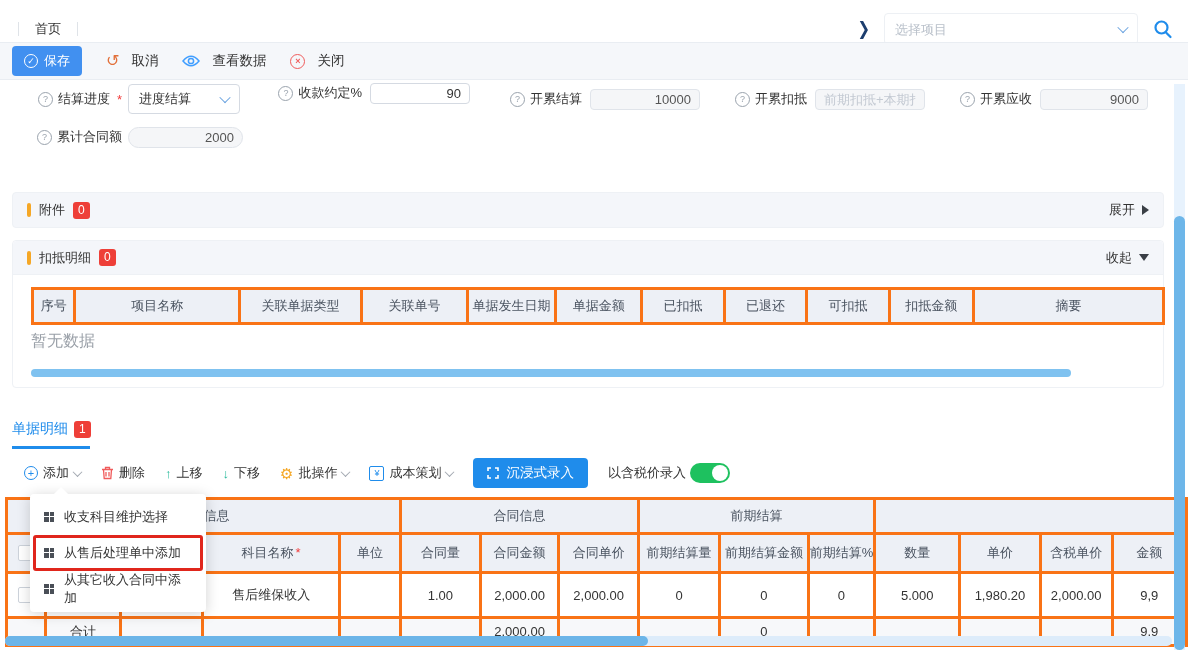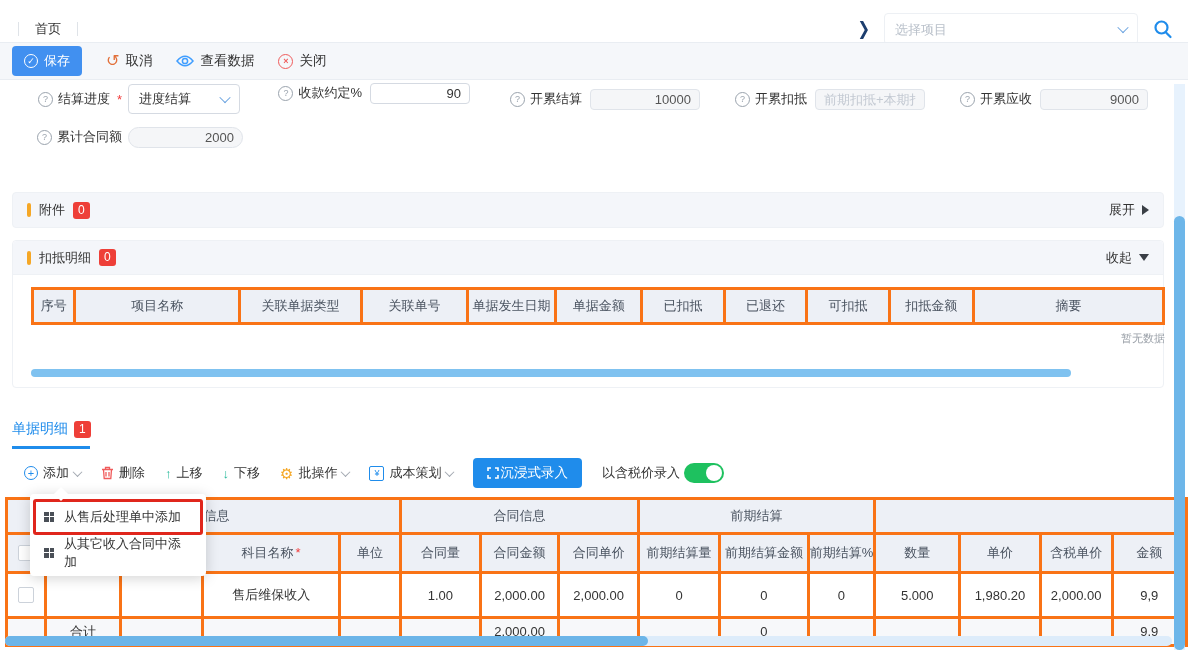--- a/index.html
+++ b/index.html
@@ -24,21 +24,21 @@
   .caret.blue{border-color:#6ba3e0;width:7px;height:7px;margin-right:10px;}
   
   .toolbar{position:absolute;left:0;top:42px;width:1188px;height:38px;background:#f5f7fa;
            border-top:1px solid #e9edf2;border-bottom:1px solid #e9edf2;
            display:flex;align-items:center;gap:24px;padding-left:12px;box-sizing:border-box;}
   .btn-save{height:30px;background:#4190f0;color:#fff;border-radius:4px;display:flex;
             align-items:center;gap:6px;padding:0 12px;cursor:pointer;}
   .ic-circle{display:inline-flex;align-items:center;justify-content:center;border-radius:50%;box-sizing:border-box;}
   .i-savecheck{width:14px;height:14px;border:1.4px solid #fff;color:#fff;font-size:9px;}
   .i-savecheck::before{content:"✓";}
-  .tbtn{display:flex;align-items:center;gap:6px;color:#333;cursor:pointer;font-size:13.5px;}
+  .tbtn{display:flex;align-items:center;gap:12px;color:#333;cursor:pointer;font-size:13.5px;}
   .i-undo{color:#e2703a;font-size:16px;line-height:1;}
   .i-undo::before{content:"↺";}
   .i-closered{width:15px;height:15px;border:1.4px solid #f05b5b;color:#f05b5b;font-size:9px;}
   .i-closered::before{content:"×";font-weight:bold;}
   
   .field{position:absolute;display:flex;align-items:center;height:30px;}
   .flabel{display:flex;align-items:center;justify-content:flex-end;gap:5px;color:#333;}
   .qicon{width:13px;height:13px;border:1px solid #9aa3ad;border-radius:50%;color:#9aa3ad;
          font-size:9px;display:inline-flex;align-items:center;justify-content:center;flex:0 0 auto;}
   .qicon::before{content:"?";}
@@ -66,39 +66,39 @@
   .sec-ded .card-head{height:34px;border:none;border-bottom:1px solid #eef1f5;border-radius:4px 4px 0 0;}
   
   table.grid{border-collapse:collapse;table-layout:fixed;}
   table.grid th,table.grid td{border:3px solid #f97316;padding:0;font-weight:normal;
       overflow:hidden;white-space:nowrap;font-size:13px;}
   table.grid th{background:#edf0f6;color:#4a5360;text-align:center;}
   table.grid td{color:#333;text-align:center;background:#fff;}
   td.num,th.num{text-align:right;padding-right:10px;}
   .ded-wrap{position:absolute;left:18px;top:46px;width:1134px;overflow:hidden;}
   .ded-wrap th{height:32px;}
-  .empty-text{position:absolute;left:18px;top:90px;width:1134px;text-align:right;color:#9aa0a8;font-size:11px;}
+  .empty-text{position:absolute;left:18px;top:90px;width:1134px;text-align:left;color:#9aa0a8;font-size:16px;}
   .hscroll1{position:absolute;left:18px;top:128px;width:1134px;height:8px;}
   .hscroll1 .thumb{width:1040px;height:8px;background:#7fc2f0;border-radius:4px;}
   
   .dtab{position:absolute;left:12px;top:420px;display:flex;align-items:center;gap:6px;cursor:pointer;}
   .dtab .lbl{color:#1f8ceb;font-size:14px;}
   .dtab-underline{position:absolute;left:12px;top:446px;width:78px;height:3px;background:#1f8ceb;}
   .dtoolbar{position:absolute;left:24px;top:456px;height:34px;display:flex;align-items:center;gap:20px;}
   .dbtn{display:flex;align-items:center;gap:5px;color:#333;cursor:pointer;}
   .i-addplus{width:14px;height:14px;border:1.4px solid #1f8ceb;color:#1f8ceb;font-size:11px;}
   .i-addplus::before{content:"+";}
   .i-up{color:#26b99a;font-weight:bold;}.i-up::before{content:"↑";}
   .i-down{color:#26b99a;font-weight:bold;}.i-down::before{content:"↓";}
   .i-gear{color:#f5a623;font-size:15px;line-height:1;}.i-gear::before{content:"⚙";}
   .i-cost{width:13px;height:13px;border:1.4px solid #1f8ceb;border-radius:2px;color:#1f8ceb;
           font-size:9px;display:inline-flex;align-items:center;justify-content:center;}
   .i-cost::before{content:"¥";}
   .btn-immersive{height:30px;background:#1f8ceb;color:#fff;border-radius:4px;display:flex;
-                 align-items:center;gap:1px;padding:0 14px;cursor:pointer;font-size:13.5px;}
+                 align-items:center;gap:7px;padding:0 14px;cursor:pointer;font-size:13.5px;}
   .toggle{width:40px;height:20px;border-radius:10px;background:#1ec15f;position:relative;cursor:pointer;}
   .toggle .knob{position:absolute;right:2px;top:2px;width:16px;height:16px;border-radius:50%;background:#fff;}
   
   .det-wrap{position:absolute;left:5px;top:497px;width:1183px;overflow:hidden;}
   .det-wrap tr.grp th{height:32px;}
   .det-wrap tr.cols th{height:36px;}
   .det-wrap tr.data td{height:42px;}
   .det-wrap tr.foot td{height:25px;background:#f7f8fa;}
   td.cutcell,th.cutcell{text-align:left;padding-left:20px;}
   .cb{display:inline-block;width:14px;height:14px;border:1px solid #ccd2da;border-radius:2px;background:#fff;vertical-align:middle;cursor:pointer;}
@@ -409,20 +409,29 @@
     </tbody>
       </table>
   </div>
 
   <div class="hscroll2">
     <div class="thumb"></div>
   </div>
 
   <div class="menu">
     <div class="menu-arrow"></div>
+    <div class="menu-item">
+      <span class="grid-icon">
+          <i></i>
+          <i></i>
+          <i></i>
+          <i></i>
+        </span>
+      <span>收支科目维护选择</span>
+    </div>
     <div class="menu-item annotated">
       <span class="grid-icon">
           <i></i>
           <i></i>
           <i></i>
           <i></i>
         </span>
       <span>从售后处理单中添加</span>
     </div>
     <div class="menu-item">

